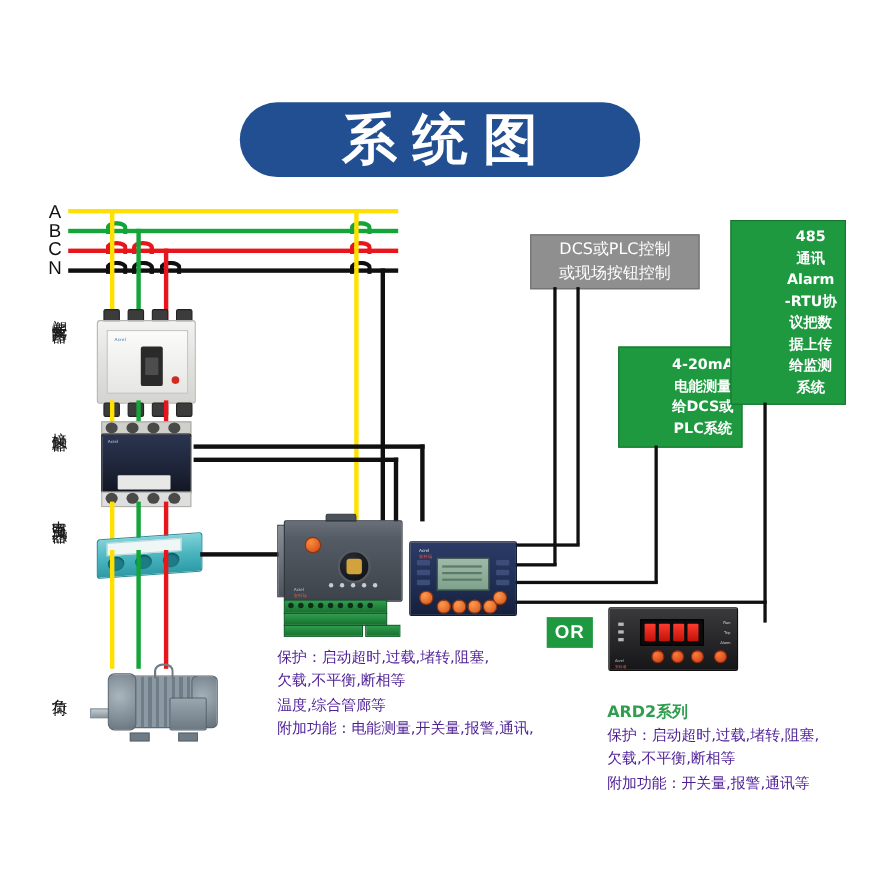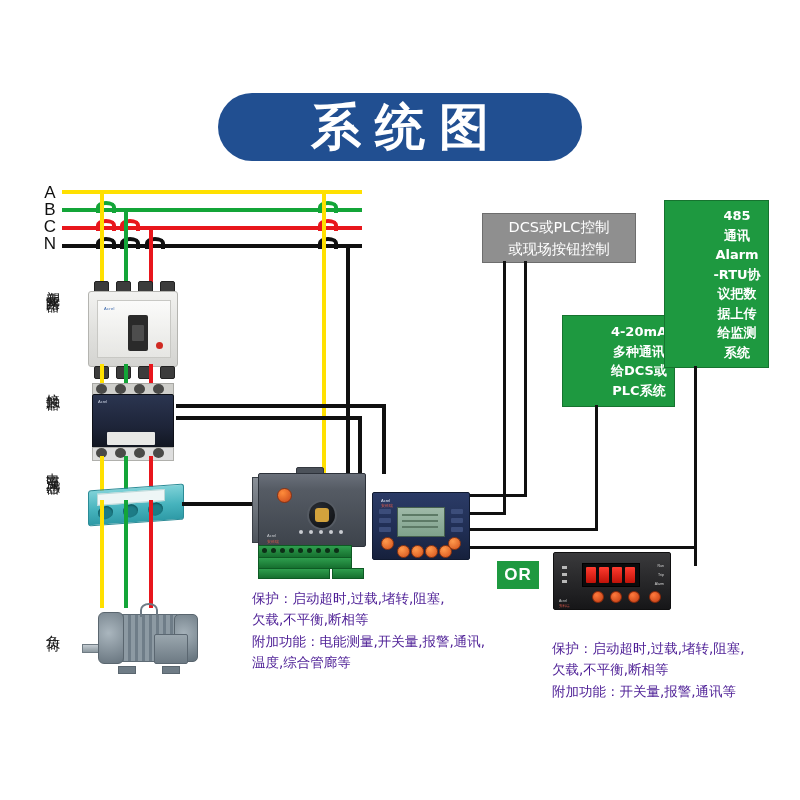--- a/index.html
+++ b/index.html
@@ -308,21 +308,21 @@
     <span>DCS或PLC控制</span>
     <span>或现场按钮控制</span>
   </div>
   <div class="abs vline black" style="left:503px;top:261px;height:253px;width:3px;"></div>
   <div class="abs vline black" style="left:524px;top:261px;height:234px;width:3px;"></div>
   <div class="abs hline black" style="left:466px;top:512px;width:40px;height:3px;"></div>
   <div class="abs hline black" style="left:466px;top:494px;width:61px;height:3px;"></div>
 
   <div class="abs box-green" id="box-420">
     <span>4-20mA</span>
-    <span>多种通讯</span>
+    <span>电能测量</span>
     <span>给DCS或</span>
     <span>PLC系统</span>
   </div>
   <div class="abs vline black" style="left:595px;top:405px;height:125px;width:3px;"></div>
   <div class="abs hline black" style="left:466px;top:528px;width:132px;height:3px;"></div>
 
   <div class="abs box-green" id="box-485">
     <span>485</span>
     <span>通讯</span>
     <span>Alarm</span>
@@ -418,23 +418,24 @@
       <div class="ard2-btn" style="left:74px;"></div>
       <div class="ard2-btn" style="left:95px;"></div>
       <div class="ard2-logo">Acrel</div>
       <div class="ard2-logo2">安科瑞</div>
     </div>
   </div>
 
   <div class="abs caption" id="caption-ard3">
     <div class="cap-line">保护：启动超时,过载,堵转,阻塞,</div>
     <div class="cap-line">欠载,不平衡,断相等</div>
+    <div class="cap-line">温度,综合管廊等</div>
     <div class="cap-line">附加功能：电能测量,开关量,报警,通讯,</div>
-    <div class="cap-line">温度,综合管廊等</div>
   </div>
 
   <div class="abs caption" id="caption-ard2">
+    <div class="cap-title">ARD2系列</div>
     <div class="cap-line">保护：启动超时,过载,堵转,阻塞,</div>
     <div class="cap-line">欠载,不平衡,断相等</div>
     <div class="cap-line">附加功能：开关量,报警,通讯等</div>
   </div>
 
 </div>
 
 </body></html>

